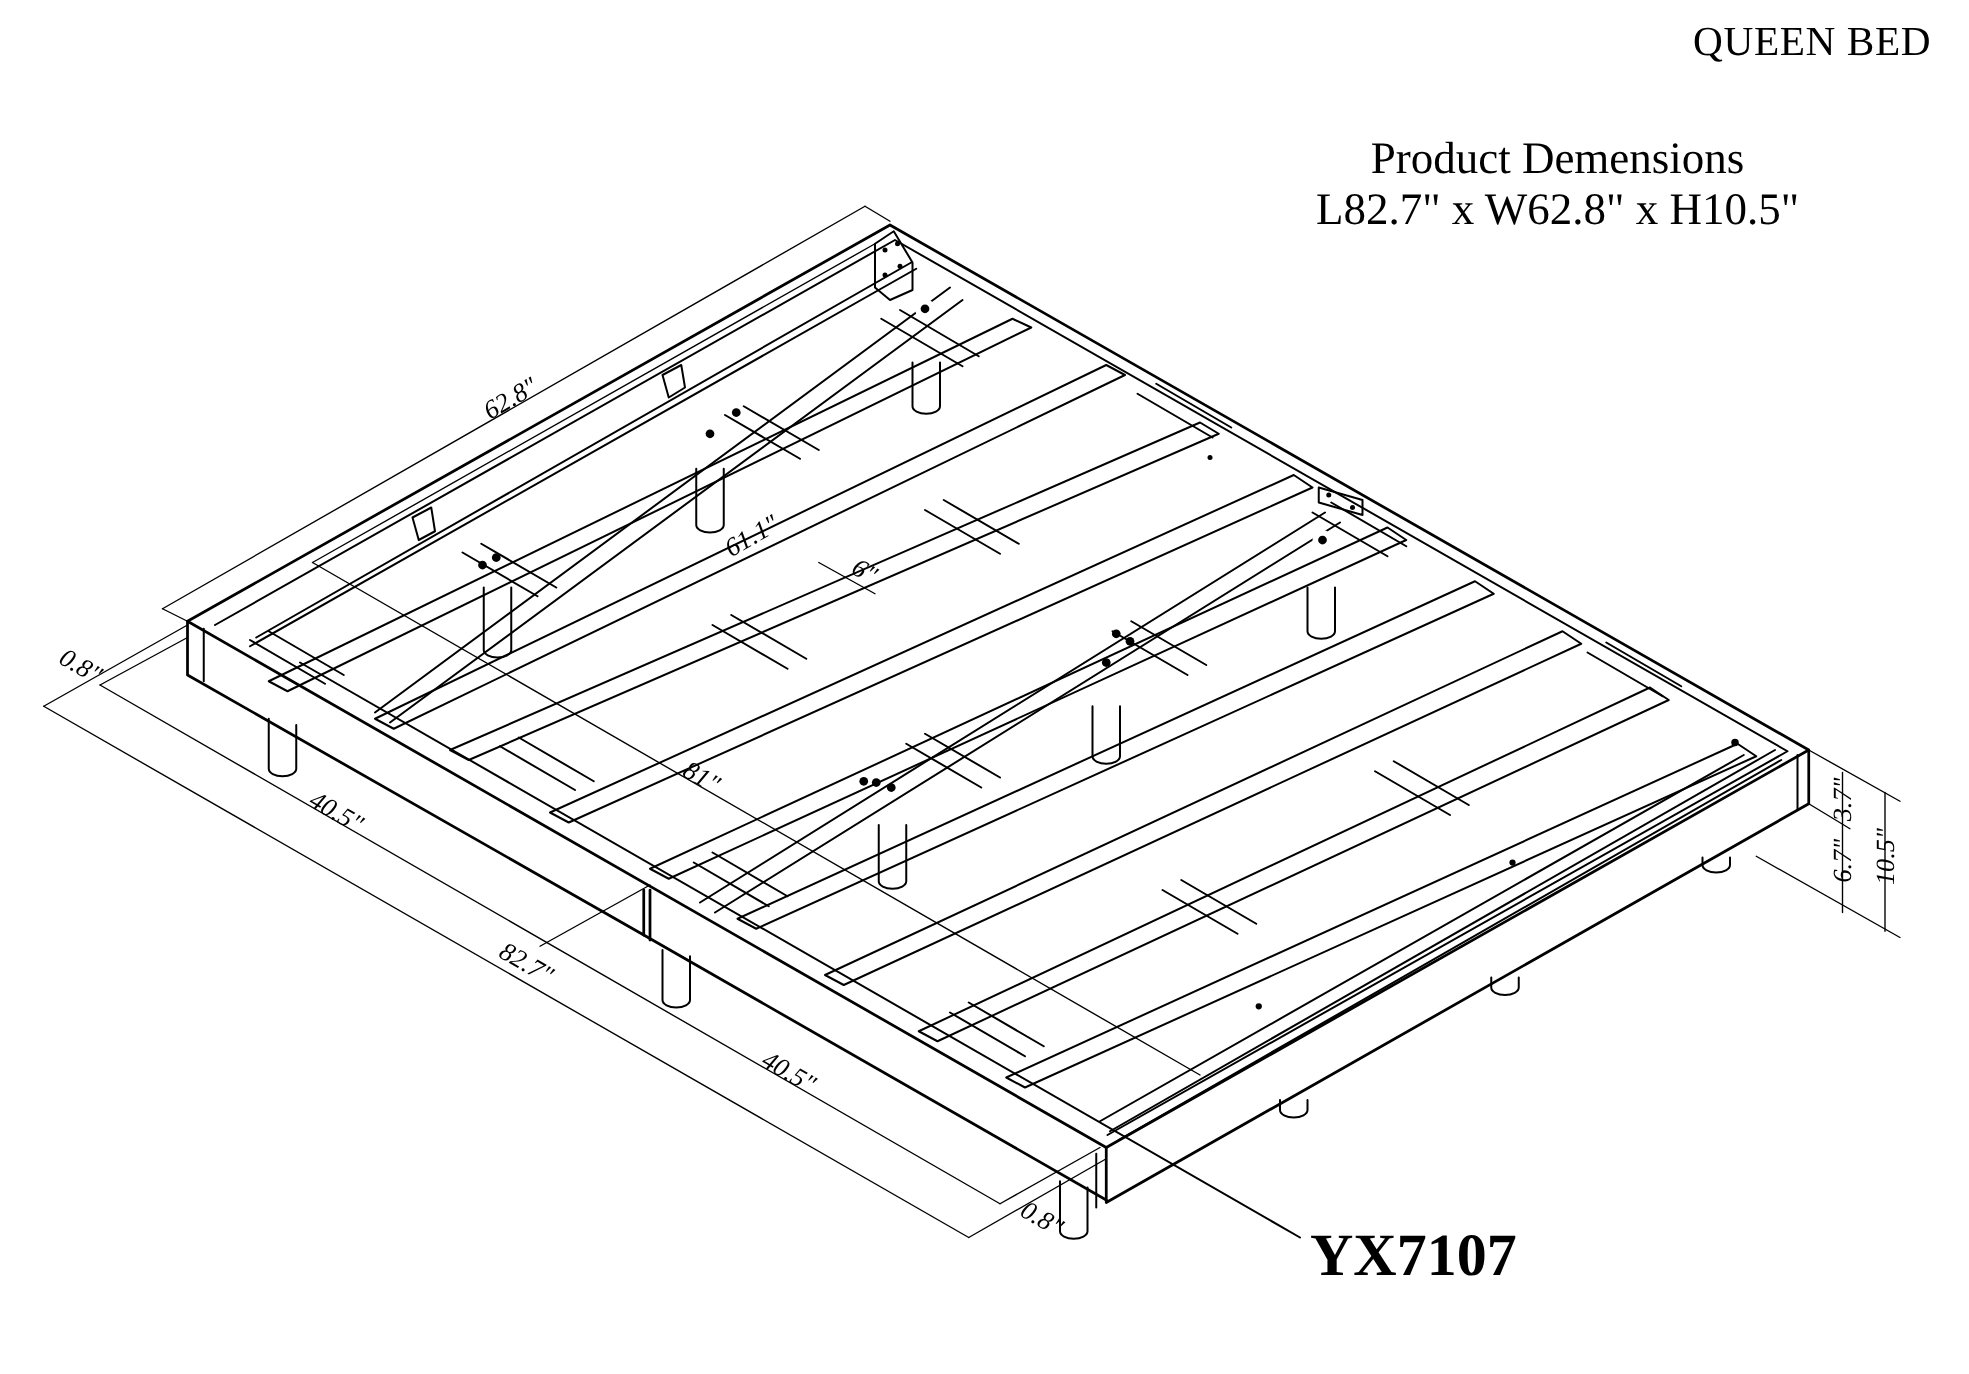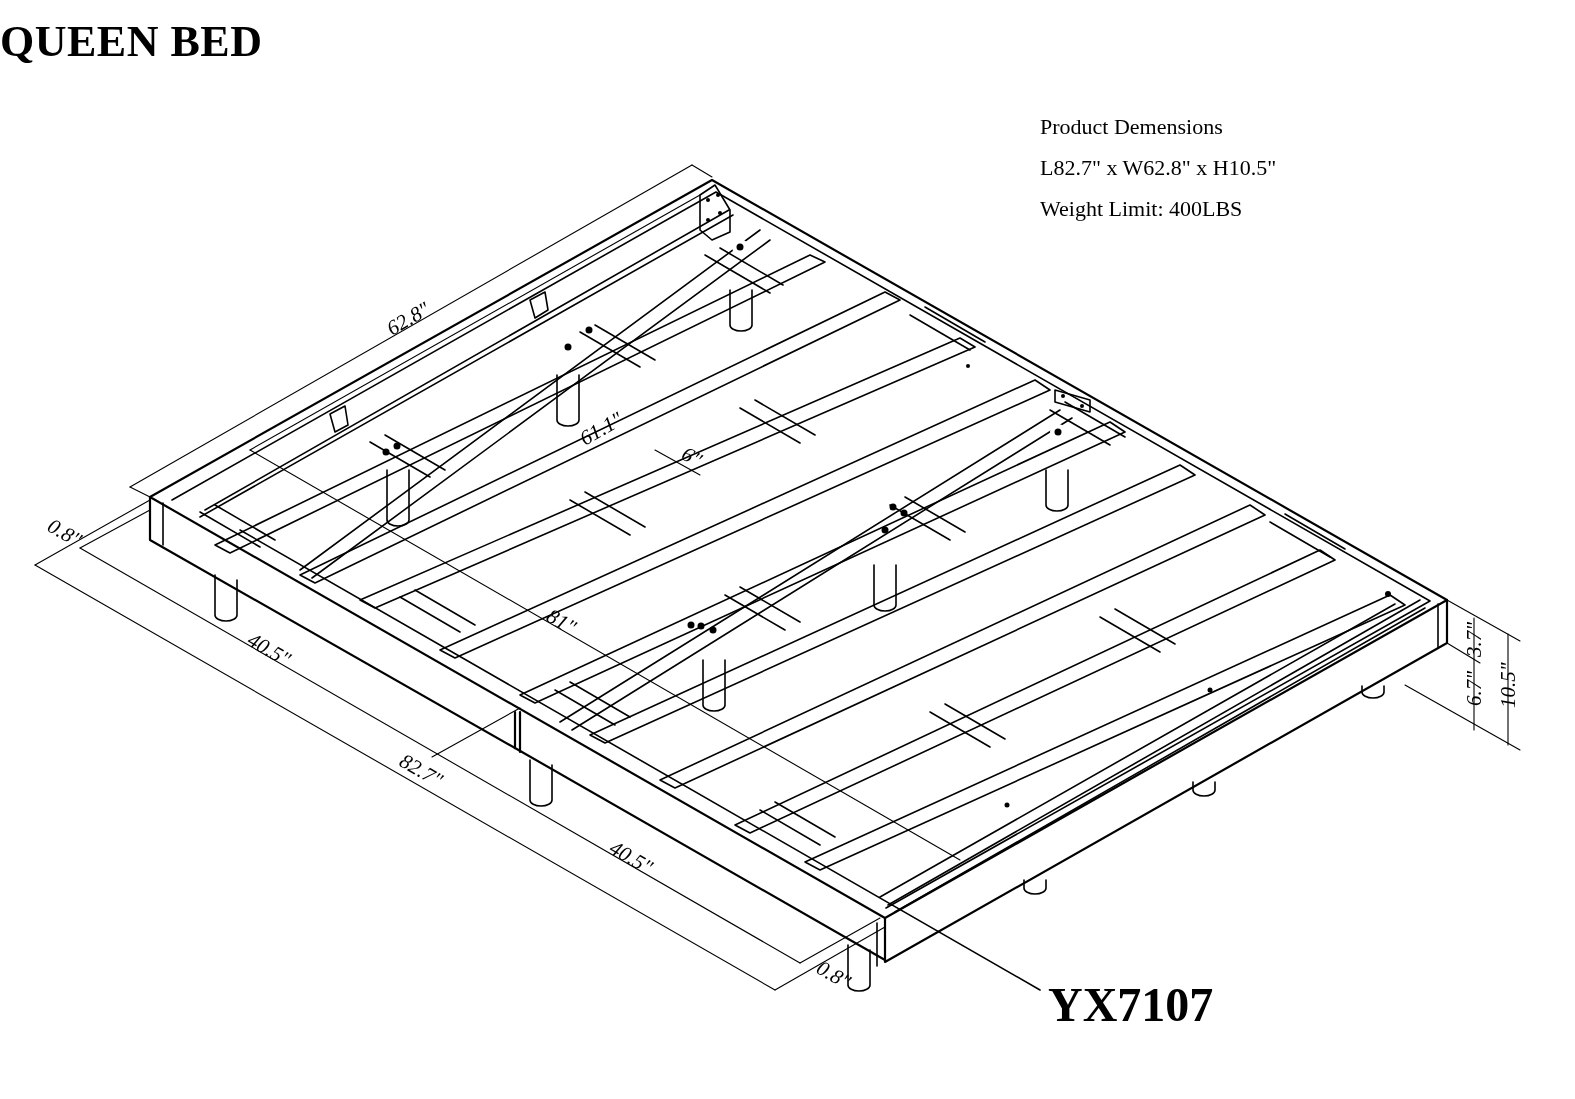--- a/index.html
+++ b/index.html
@@ -1,41 +1,40 @@
 <!DOCTYPE html>
 <html><head>
 <meta charset="utf-8">
 <style>
   html, body { margin: 0; padding: 0; background: #ffffff; }
   body { width: 1575px; height: 1099px; position: relative; overflow: hidden;
          font-family: "Liberation Serif", "DejaVu Serif", serif; color: #000; }
-  .title { position: absolute; left: 0; width: 1545px; top: 16px; text-align: left;
-           font-weight: bold; font-size: 44px; letter-spacing: 0.5px; }
-  .specs { position: absolute; left: 1040px; width: 412px; top: 106px; text-align: left;
-           font-size: 22px; line-height: 41px; }
+  .title { position: absolute; left: 0; width: 1545px; top: 16px; text-align: right;
+           font-weight: normal; font-size: 33px; letter-spacing: 0.5px; }
+  .specs { position: absolute; left: 1040px; width: 412px; top: 106px; text-align: center;
+           font-size: 36px; line-height: 41px; }
   .model { position: absolute; left: 1048px; top: 977px; font-weight: bold; font-size: 48px; }
   svg.drawing { position: absolute; left: 0; top: 0; }
   svg.drawing line, svg.drawing polyline, svg.drawing polygon, svg.drawing path {
       stroke: #000; fill: none; stroke-linejoin: round; stroke-linecap: round; }
   .thick { stroke-width: 2.2; }
   .med { stroke-width: 1.6; }
   .thin { stroke-width: 1.1; }
   .dimlabel { font-family: "Liberation Serif", serif; font-style: italic; font-size: 21px; fill: #000; }
   .dot { fill: #000; stroke: none; }
   .white { fill: #fff; }
 </style>
 </head>
 <body>
 
 <div class="title">QUEEN BED</div>
 
 <div class="specs">
   <div>Product Demensions</div>
   <div>L82.7" x W62.8" x H10.5"</div>
-  <div>Weight Limit: 400LBS</div>
 </div>
 
 <div class="model">YX7107</div>
 
 <svg class="drawing" width="1575" height="1099" viewBox="0 0 1575 1099" xmlns="http://www.w3.org/2000/svg">
 
   <g class="med">
     <path d="M215 575 L215 615 A11 6 0 0 0 237 615 L237 580"></path>
     <path d="M530 760 L530 800 A11 6 0 0 0 552 800 L552 765"></path>
     <path d="M848 945 L848 985 A11 6 0 0 0 870 985 L870 950"></path>

